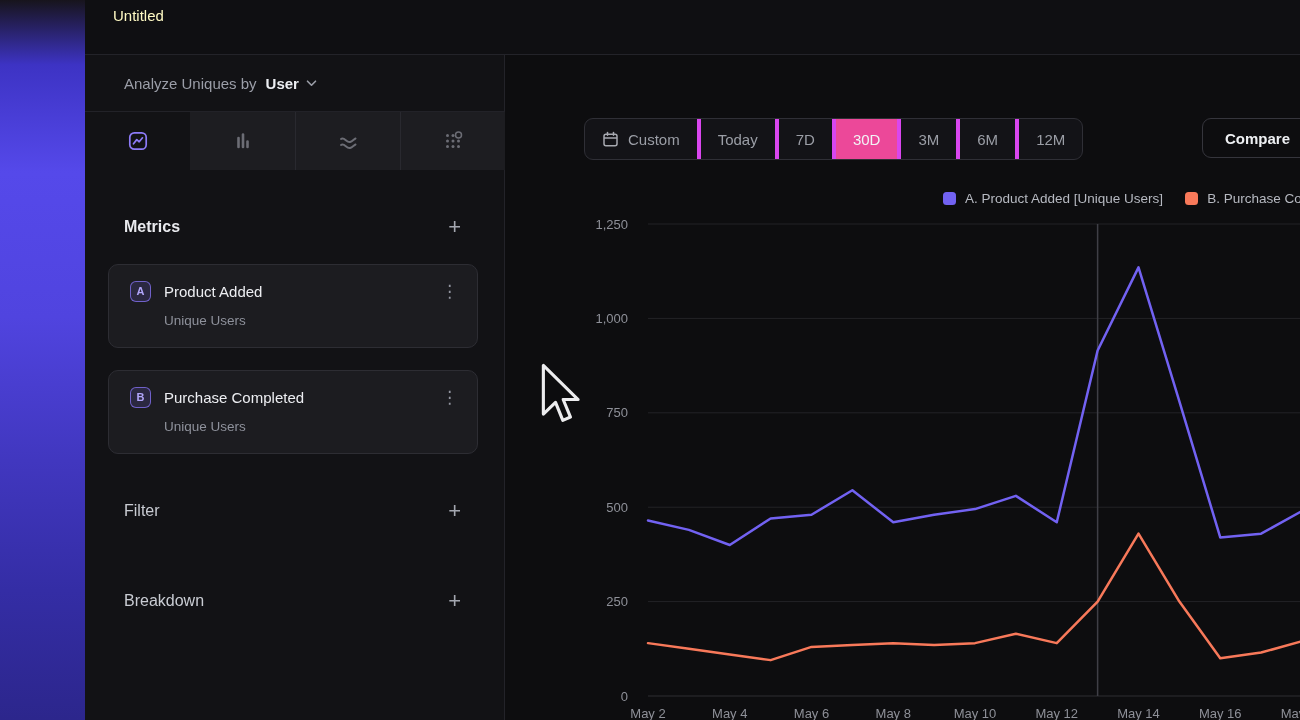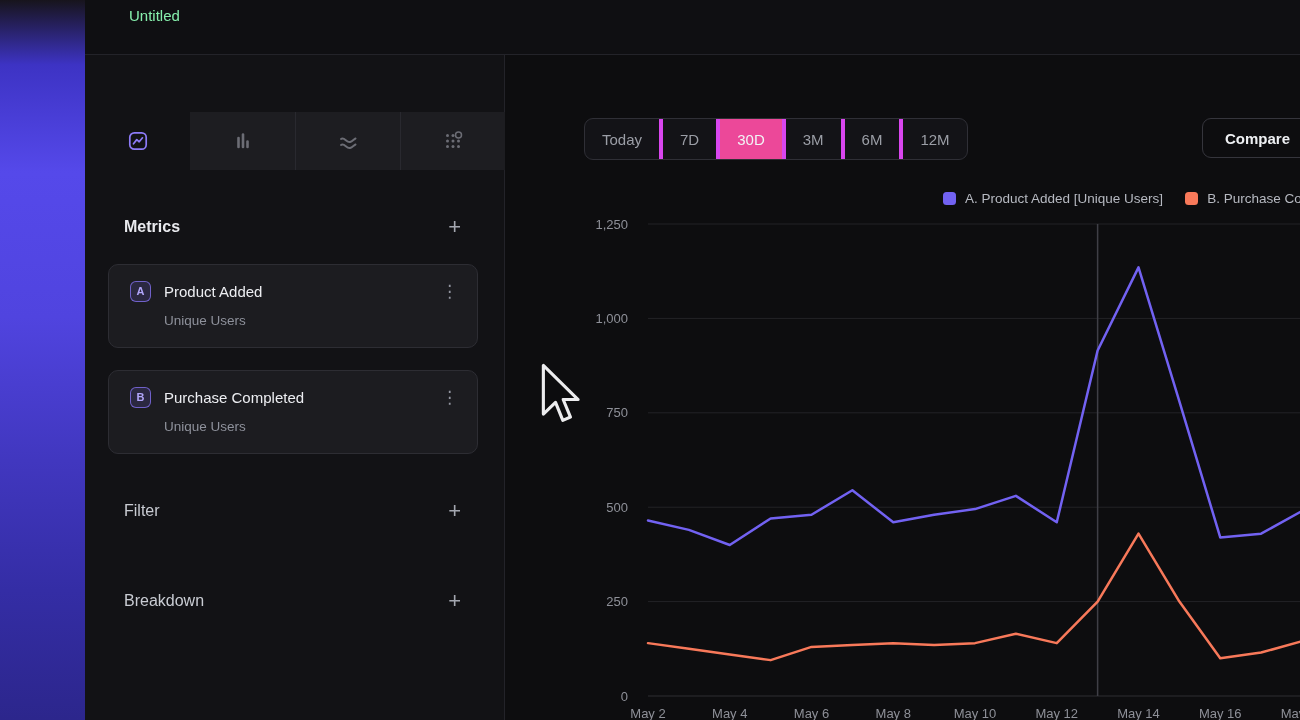--- a/index.html
+++ b/index.html
@@ -5,21 +5,21 @@
   html,body{margin:0;padding:0;}
   body{
     position:relative;width:1300px;height:720px;overflow:hidden;
     background:#0d0d0f;font-family:"Liberation Sans","DejaVu Sans",sans-serif;
     -webkit-font-smoothing:antialiased;
   }
   .rail{position:absolute;left:0;top:0;width:85px;height:720px;
     background:linear-gradient(180deg,#17141c 0%,#3d33c4 9%,#5549ea 24%,#5044df 44%,#4137bf 64%,#342da5 82%,#2c268c 100%);}
   .topbar{position:absolute;left:85px;top:0;width:1215px;height:55px;background:#0f0f12;
     border-bottom:1px solid #232329;box-sizing:border-box;}
-  .doc-title{position:absolute;left:44px;top:7px;font-size:15px;color:#86efac;}
+  .doc-title{position:absolute;left:28px;top:7px;font-size:15px;color:#fef9c3;}
 
   .sidebar{position:absolute;left:85px;top:55px;width:420px;height:665px;background:#121215;
     border-right:1px solid #232329;box-sizing:border-box;}
   .analyze-row{position:absolute;top:0;left:0;width:420px;height:57px;display:flex;align-items:center;
     padding-left:39px;box-sizing:border-box;border-bottom:1px solid #222228;}
   .analyze-label{color:#9b9ea8;font-size:15px;}
   .analyze-value{display:flex;align-items:center;gap:7px;margin-left:9px;color:#eceef2;
     font-weight:600;font-size:15px;cursor:pointer;}
   .tabbar{position:absolute;top:57px;left:0;width:420px;height:58px;display:flex;}
   .tab{width:105px;height:58px;display:flex;align-items:center;justify-content:center;cursor:pointer;box-sizing:border-box;}
@@ -67,20 +67,29 @@
 <body>
 
 <div class="rail"></div>
 
 <header class="topbar">
   <div class="doc-title">Untitled</div>
 </header>
 
 <aside class="sidebar">
 
+  <div class="analyze-row">
+    <span class="analyze-label">Analyze Uniques by</span>
+    <span class="analyze-value">
+      <span>User</span>
+      <svg width="11" height="7" viewBox="0 0 11 7">
+        <polyline points="1.5,1.2 5.5,5.2 9.5,1.2" fill="none" stroke="#9b9ea8" stroke-width="1.6" stroke-linecap="round" stroke-linejoin="round"></polyline>
+      </svg>
+    </span>
+  </div>
 
   <div class="tabbar">
     <div class="tab active">
       <svg width="22" height="22" viewBox="0 0 22 22">
         <rect x="2.8" y="2.8" width="16.4" height="16.4" rx="4.5" fill="none" stroke="#8d7bf8" stroke-width="1.7"></rect>
         <polyline points="6.5,13.8 9.8,9.6 12.2,11.8 15.5,7.8" fill="none" stroke="#8d7bf8" stroke-width="1.7" stroke-linecap="round" stroke-linejoin="round"></polyline>
       </svg>
     </div>
     <div class="tab inactive">
       <svg width="22" height="22" viewBox="0 0 22 22">
@@ -168,20 +177,29 @@
       <text x="470" y="663" text-anchor="middle" fill="#8e9098" font-size="13">May 10</text>
       <text x="551.75" y="663" text-anchor="middle" fill="#8e9098" font-size="13">May 12</text>
       <text x="633.5" y="663" text-anchor="middle" fill="#8e9098" font-size="13">May 14</text>
       <text x="715.25" y="663" text-anchor="middle" fill="#8e9098" font-size="13">May 16</text>
       <text x="797" y="663" text-anchor="middle" fill="#8e9098" font-size="13">May 18</text>
       <polyline points="143,465.416 183.875,474.856 224.75,489.96000000000004 265.625,463.528 306.5,459.752 347.375,435.20799999999997 388.25,467.304 429.125,459.752 470,454.08799999999997 510.875,440.872 551.75,467.304 592.625,295.496 633.5,212.42399999999998 674.375,346.472 715.25,482.408 756.125,478.632 797,455.976" fill="none" stroke="#7262f2" stroke-width="2.5" stroke-linejoin="round" stroke-linecap="round"></polyline>
       <polyline points="143,588.136 183.875,593.8 224.75,599.464 265.625,605.128 306.5,591.912 347.375,590.024 388.25,588.136 429.125,590.024 470,588.136 510.875,578.696 551.75,588.136 592.625,546.6 633.5,478.632 674.375,546.6 715.25,603.24 756.125,597.576 797,586.248" fill="none" stroke="#f8795a" stroke-width="2.5" stroke-linejoin="round" stroke-linecap="round"></polyline>
     </svg>
 
   <div class="seg">
+    <button class="range">
+      <svg width="17" height="17" viewBox="0 0 17 17">
+        <rect x="2" y="3.2" width="13" height="11.5" rx="2" fill="none" stroke="#a7a9b0" stroke-width="1.5"></rect>
+        <line x1="2" y1="7" x2="15" y2="7" stroke="#a7a9b0" stroke-width="1.5"></line>
+        <line x1="5.5" y1="1.6" x2="5.5" y2="4.2" stroke="#a7a9b0" stroke-width="1.5" stroke-linecap="round"></line>
+        <line x1="11.5" y1="1.6" x2="11.5" y2="4.2" stroke="#a7a9b0" stroke-width="1.5" stroke-linecap="round"></line>
+      </svg>
+      <span>Custom</span>
+    </button>
     <button class="range">Today</button>
     <button class="range">7D</button>
     <button class="range active">30D</button>
     <button class="range">3M</button>
     <button class="range">6M</button>
     <button class="range">12M</button>
   </div>
 
   <button class="compare">Compare</button>
 

